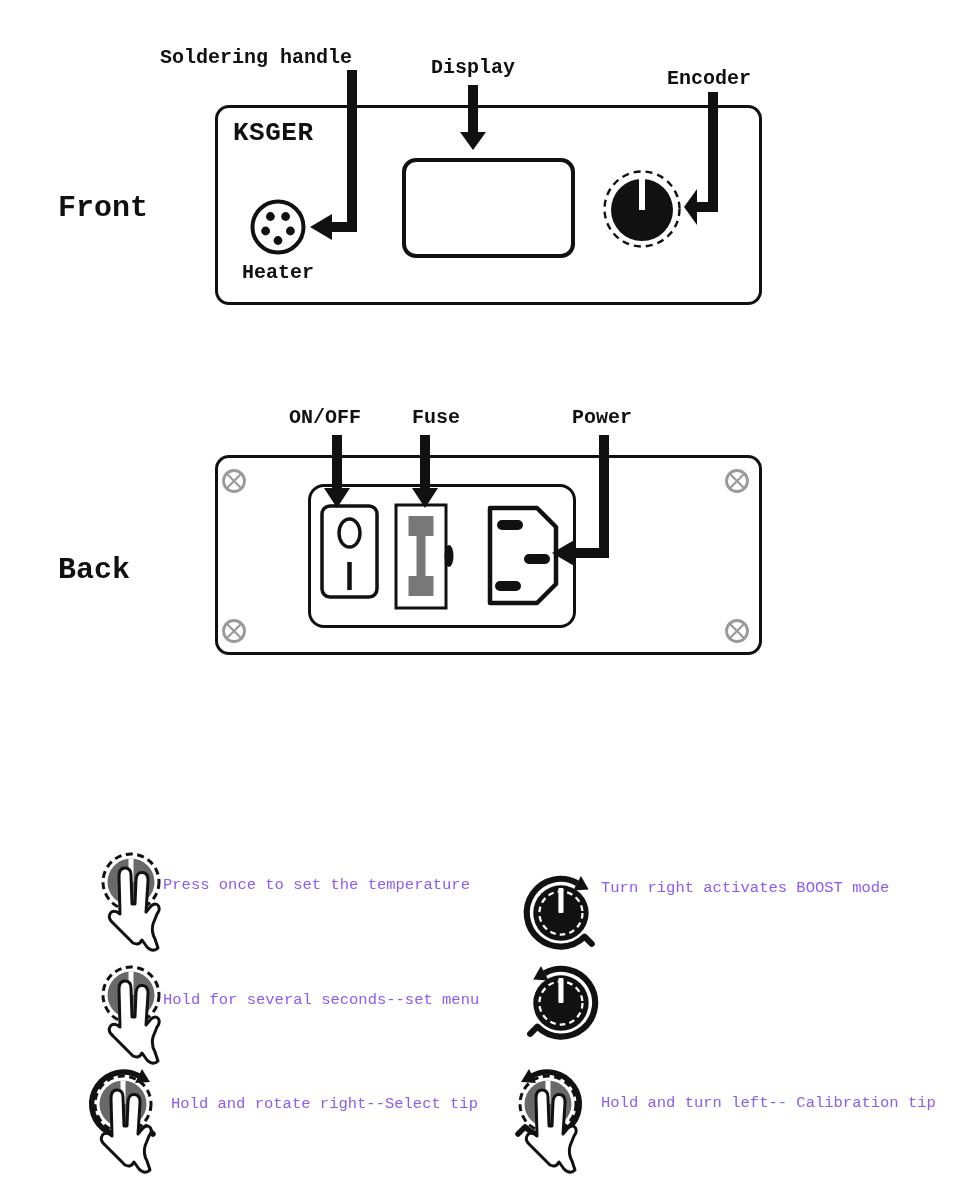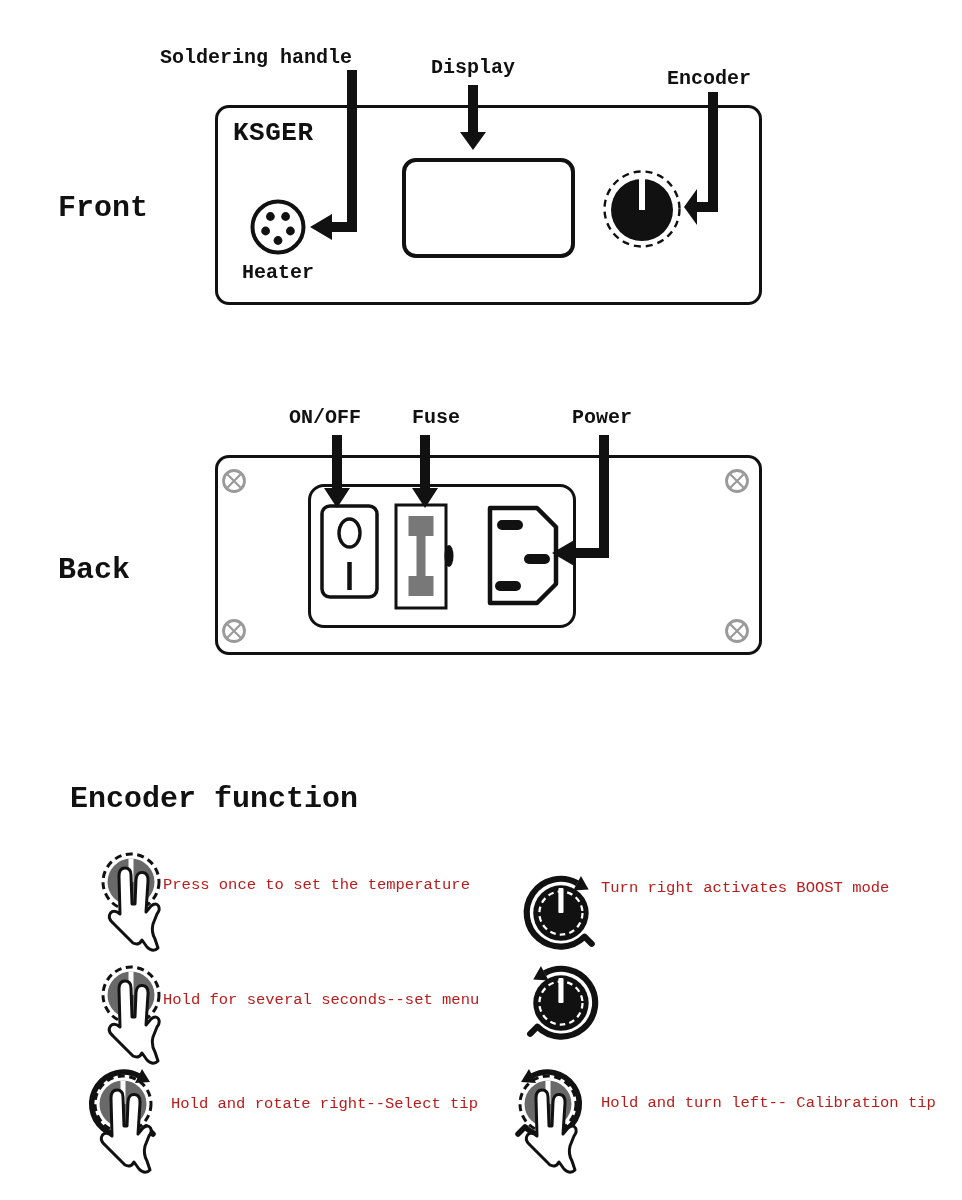--- a/index.html
+++ b/index.html
@@ -3,21 +3,21 @@
 <meta charset="utf-8">
 <style>
   html,body{margin:0;padding:0;background:#fff;}
   .canvas{position:relative;width:946px;height:1200px;background:#fff;overflow:hidden;
           font-family:Liberation Mono, monospace;color:#111;}
   .lbl{position:absolute;font-weight:700;color:#111;line-height:1.1;white-space:pre;}
   .f20{font-size:20px;}
   .f21{font-size:21px;}
   .f26{font-size:26px;letter-spacing:.5px;}
   .f30{font-size:30px;margin-top:24px;}
-  .itemtext{position:absolute;font-size:15.5px;color:#b91c1c;white-space:pre;line-height:1.2;}
+  .itemtext{position:absolute;font-size:15.5px;color:#8b5cf6;white-space:pre;line-height:1.2;}
   .panel{position:absolute;border:3.5px solid #111;border-radius:14px;background:#fff;box-sizing:border-box;}
   .screen{position:absolute;border:4px solid #111;border-radius:14px;background:#fff;box-sizing:border-box;}
   svg{position:absolute;overflow:visible;display:block;}
   .ink{fill:#111;}
 </style>
 </head>
 <body>
 
 <div class="canvas">
 
@@ -107,21 +107,20 @@
   <svg style="left:319px;top:430px;" width="36" height="82" viewBox="0 0 36 82">
     <path class="ink" d="M13,5 H23 V58 H31 L18,78 L5,58 H13 Z"></path>
   </svg>
   <svg style="left:407px;top:430px;" width="36" height="82" viewBox="0 0 36 82">
     <path class="ink" d="M13,5 H23 V58 H31 L18,78 L5,58 H13 Z"></path>
   </svg>
   <svg style="left:545px;top:430px;" width="70" height="142" viewBox="0 0 70 142">
     <path class="ink" d="M54,5 H64 V128 H31 V137 L7,123 L31,109 V118 H54 Z"></path>
   </svg>
 
-  <div class="lbl" style="left:70px;top:783px;font-size:30px;">Encoder function</div>
 
   <svg style="left:92px;top:852px;" width="78" height="100" viewBox="0 0 78 100">
     <circle cx="39" cy="30" r="28" fill="none" stroke="#111" stroke-width="3" stroke-dasharray="7,4.5"></circle>
     <circle cx="39" cy="30" r="23.5" fill="#696969"></circle>
     <rect x="36.5" y="6.5" width="5" height="23.5" fill="#fff"></rect>
     <path d="M28,62 L27,24 Q27,16 33,16 Q39,16 39,23 L40,52 L43,52 L44,28 Q44.5,20 50.5,20.5 Q56.5,21 56,29 L54,60 L59,54 Q64,50 66.5,54 Q68.5,57.5 65,62 L61,72 Q59,80 63,87 L66,96 Q61,101 55,95 L50,88 Q47,94 41,91 L32,82 L21,71 Q15,66 18.5,61 Q22,57 28,62 Z" fill="#fff" stroke="#111" stroke-width="3" stroke-linejoin="round" stroke-linecap="round"></path>
   </svg>
   <div class="itemtext" style="left:163px;top:876px;">Press once to set the temperature</div>
 
   <svg style="left:92px;top:965px;" width="78" height="100" viewBox="0 0 78 100">

